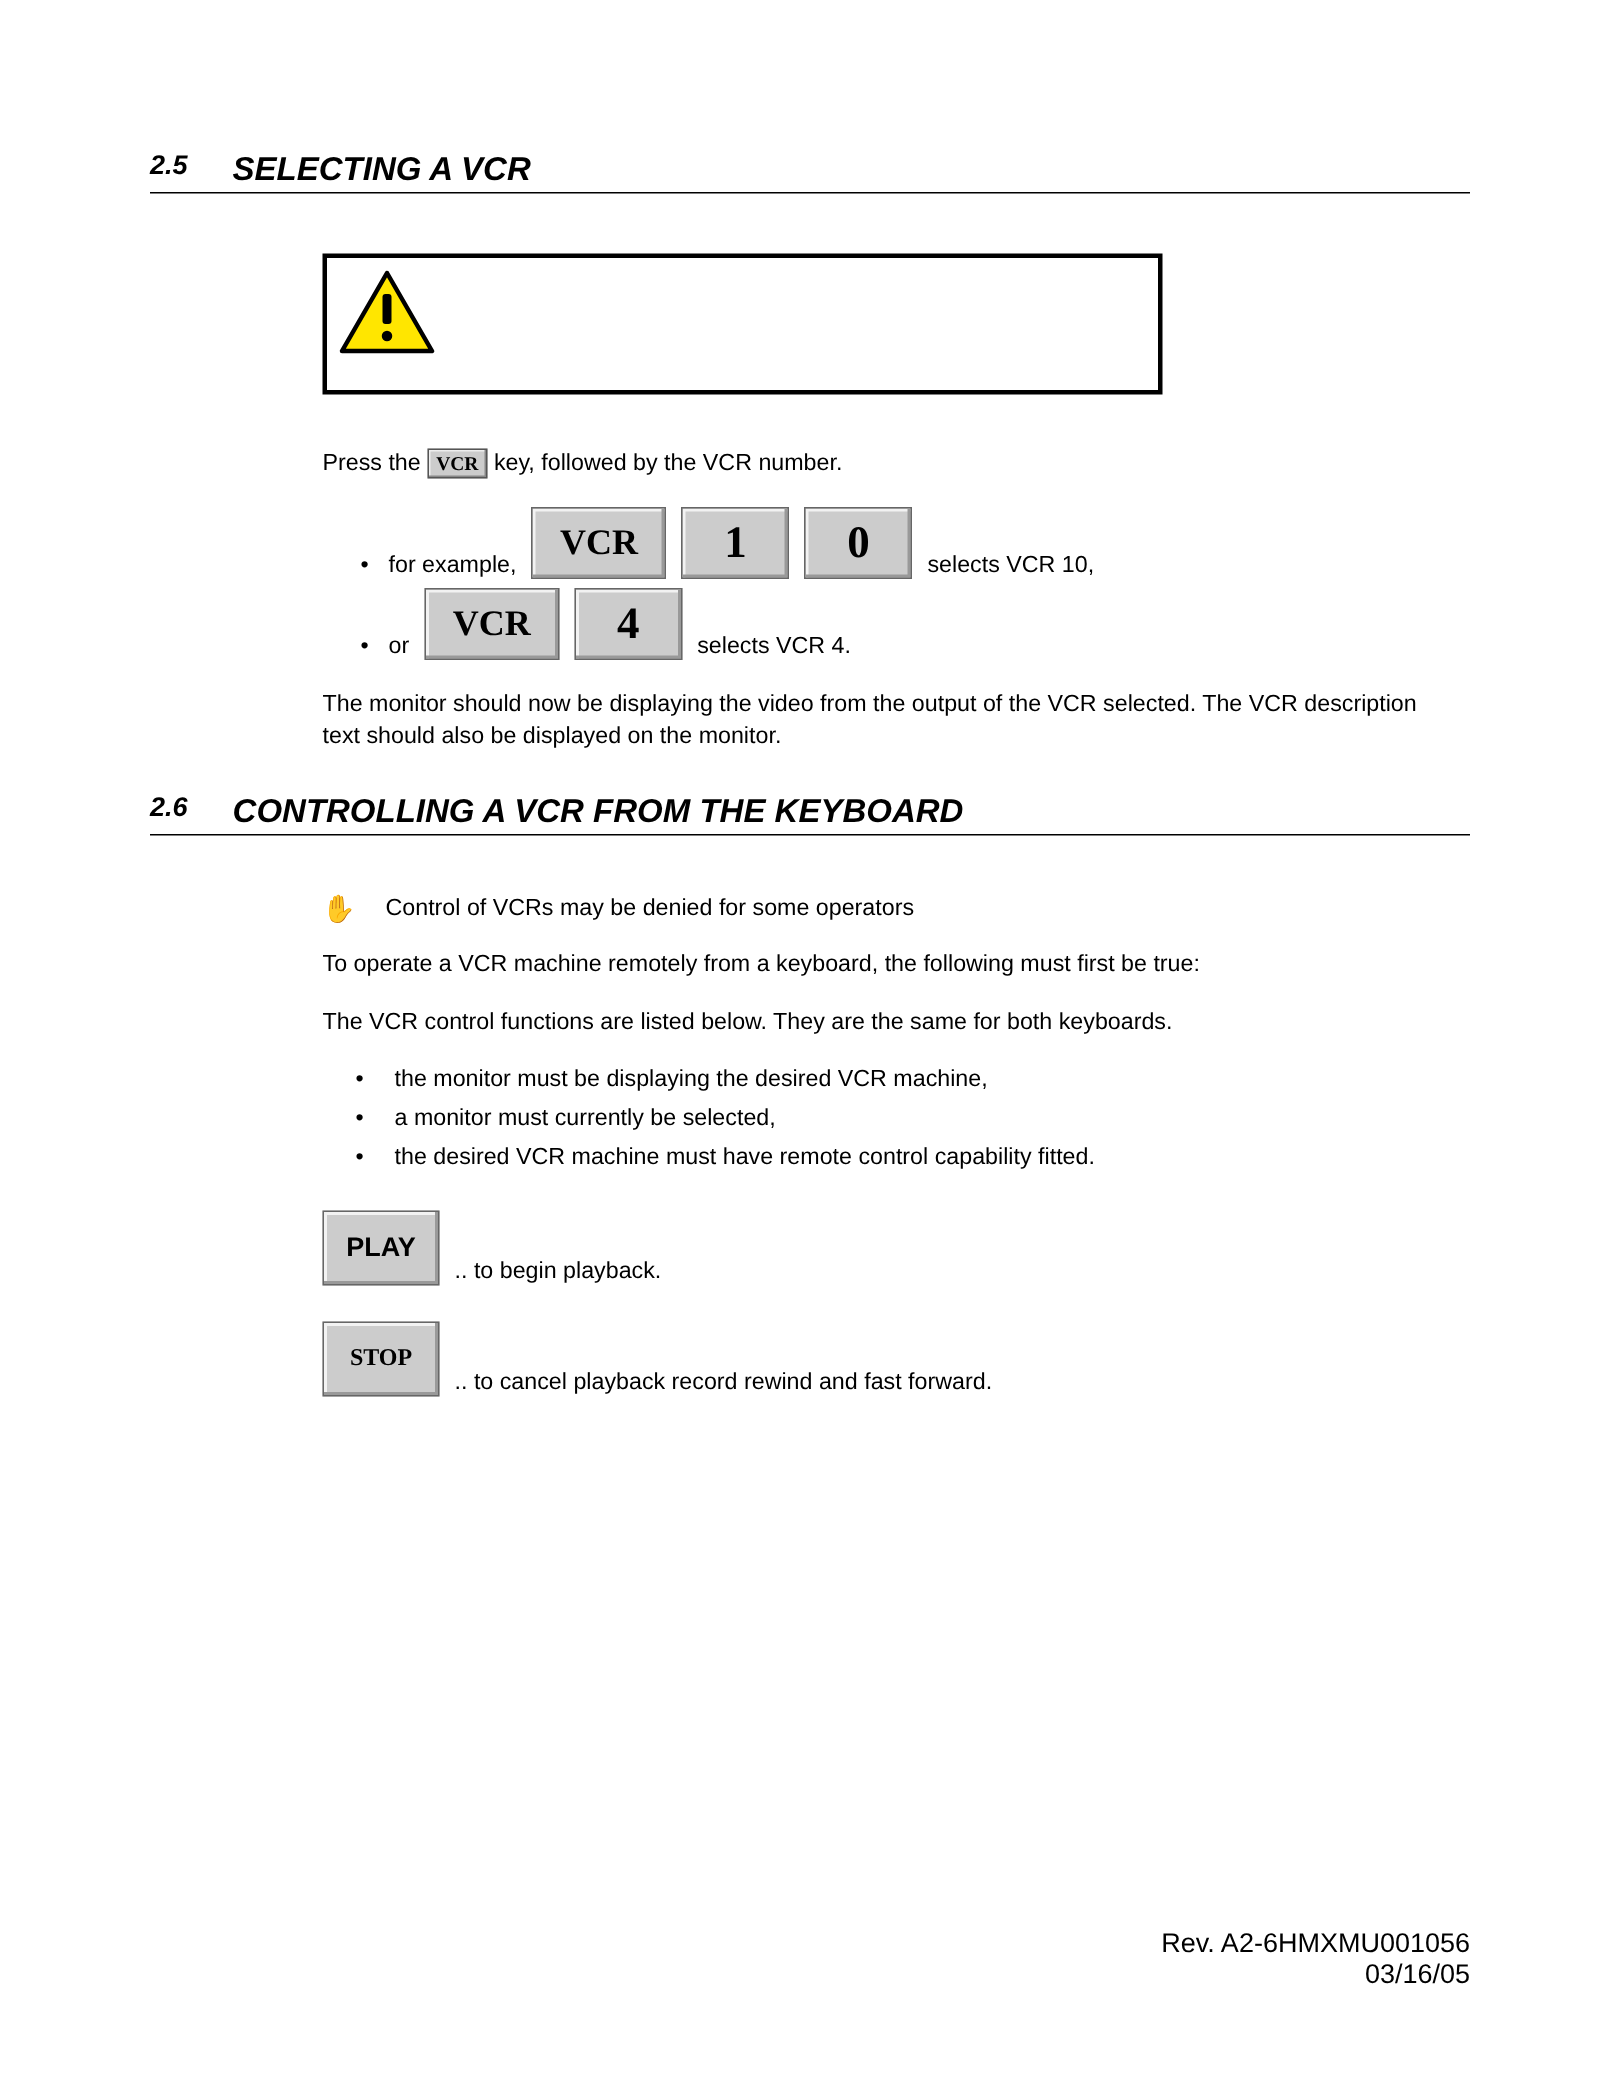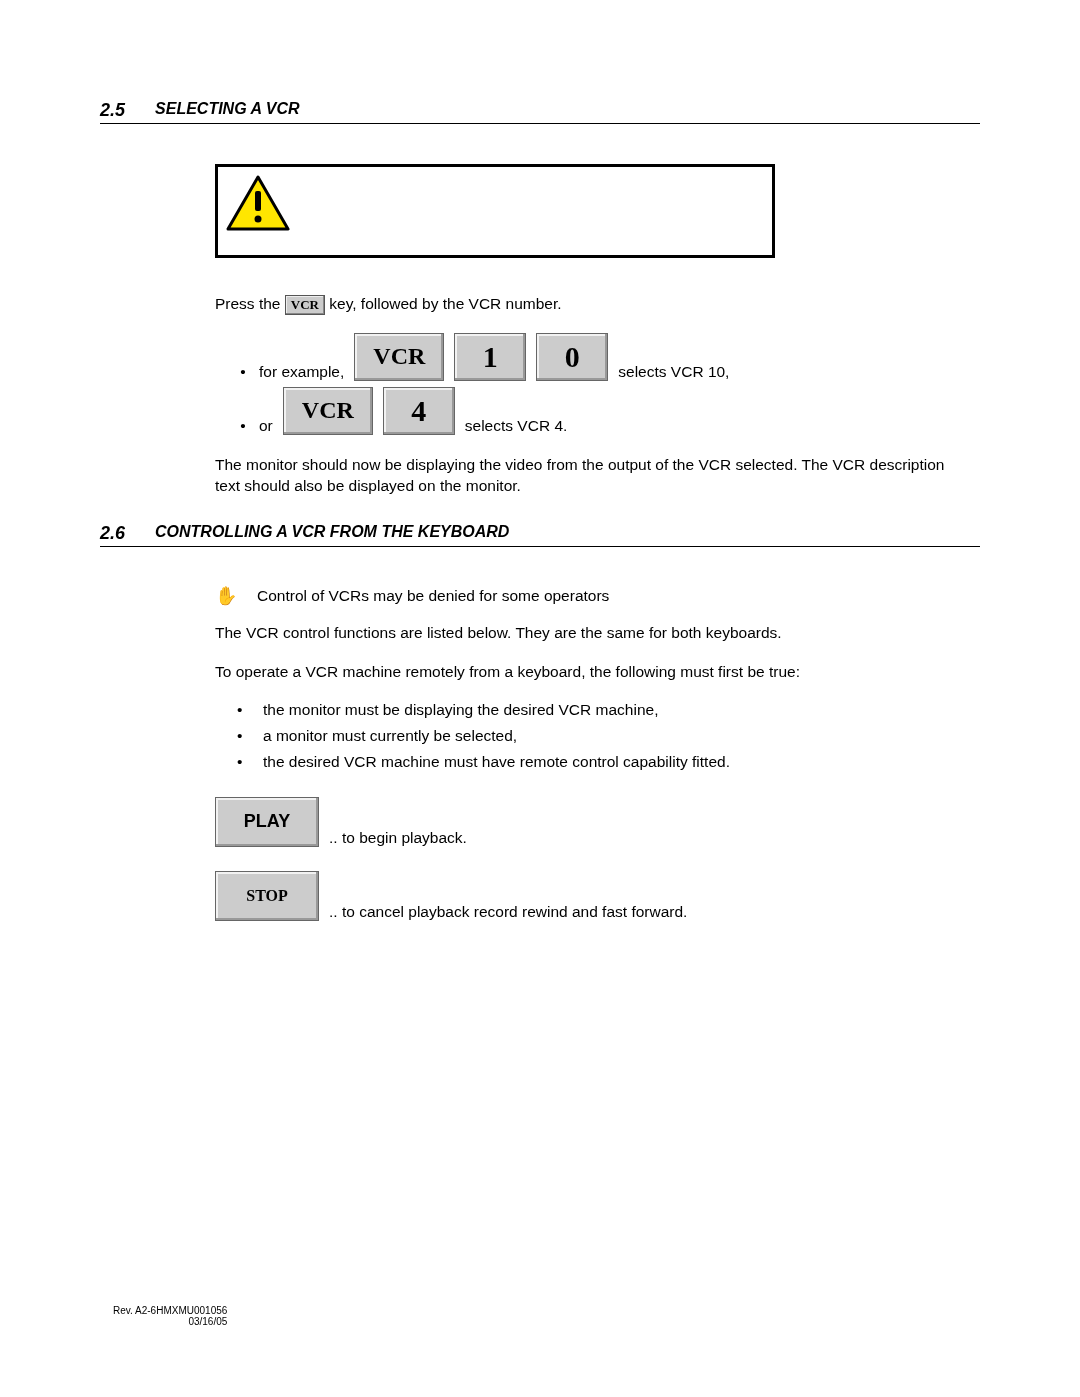--- a/index.html
+++ b/index.html
@@ -15,21 +15,21 @@
   }
   .section-hdr {
     border-bottom: 1.5px solid #000;
     display: flex;
     gap: 30px;
     padding-bottom: 2px;
     margin-bottom: 40px;
     font-style: italic;
   }
   .section-num { font-weight: bold; font-size: 18px; }
-  .section-title { font-weight: bold; font-size: 16px; }
+  .section-title { font-weight: bold; font-size: 22px; }
   .indent { margin-left: 115px; margin-right: 20px; }
   .note-box {
     border: 3px solid #000;
     display: flex;
     align-items: flex-start;
     padding: 8px 12px 24px 8px;
     gap: 14px;
     margin-bottom: 36px;
     width: 560px;
   }
@@ -58,21 +58,21 @@
     border: 1px solid #666;
     box-shadow: inset -2px -2px 0 #999, inset 2px 2px 0 #f2f2f2;
     font-family: "Times New Roman", serif;
     font-weight: bold;
     font-size: 24px;
     vertical-align: bottom;
   }
   .key-wide { width: 90px; height: 48px; }
   .key-num { width: 72px; height: 48px; font-size: 30px; }
   .key-play, .key-stop {
-    width: 104px; height: 50px;
+    width: 78px; height: 50px;
     font-family: Arial, sans-serif; font-size: 18px;
   }
   .key-stop { font-family: "Times New Roman", serif; font-size: 16px; }
   .para { font-size: 15.5px; line-height: 1.35; margin-bottom: 18px; }
   .justify { text-align: justify; }
   .ex-row {
     display: flex;
     align-items: flex-end;
     gap: 10px;
     margin: 6px 0 6px 22px;
@@ -90,22 +90,22 @@
     gap: 10px;
     margin: 0 0 24px 0;
     font-size: 15.5px;
   }
   .footer {
     position: absolute;
     bottom: 70px;
     left: 100px;
     right: 100px;
     display: flex;
-    justify-content: flex-start;
-    font-size: 10px;
+    justify-content: flex-end;
+    font-size: 18px;
     margin-left: 13px;
   }
   .footer .right { text-align: right; }
 </style>
 </head>
 <body>
 
 <div class="section-hdr">
   <span class="section-num">2.5</span>
   <span class="section-title">SELECTING A VCR</span>
@@ -153,22 +153,22 @@
   <span class="section-title">CONTROLLING A VCR FROM THE KEYBOARD</span>
 </div>
 
 <div class="indent">
 
   <div class="hand-row">
     <span class="hand-icon">✋</span>
     <span>Control of VCRs may be denied for some operators</span>
   </div>
 
+  <p class="para justify">To operate a VCR machine remotely from a keyboard, the following must first be true:</p>
   <p class="para">The VCR control functions are listed below.  They are the same for both keyboards.</p>
-  <p class="para justify">To operate a VCR machine remotely from a keyboard, the following must first be true:</p>
 
   <ul class="doc-list">
     <li>the monitor must be displaying the desired VCR machine,</li>
     <li>a monitor must currently be selected,</li>
     <li>the desired VCR machine must have remote control capability fitted.</li>
   </ul>
 
 
   <div class="ctrl-row">
     <span class="key-lg key-play">PLAY</span>

